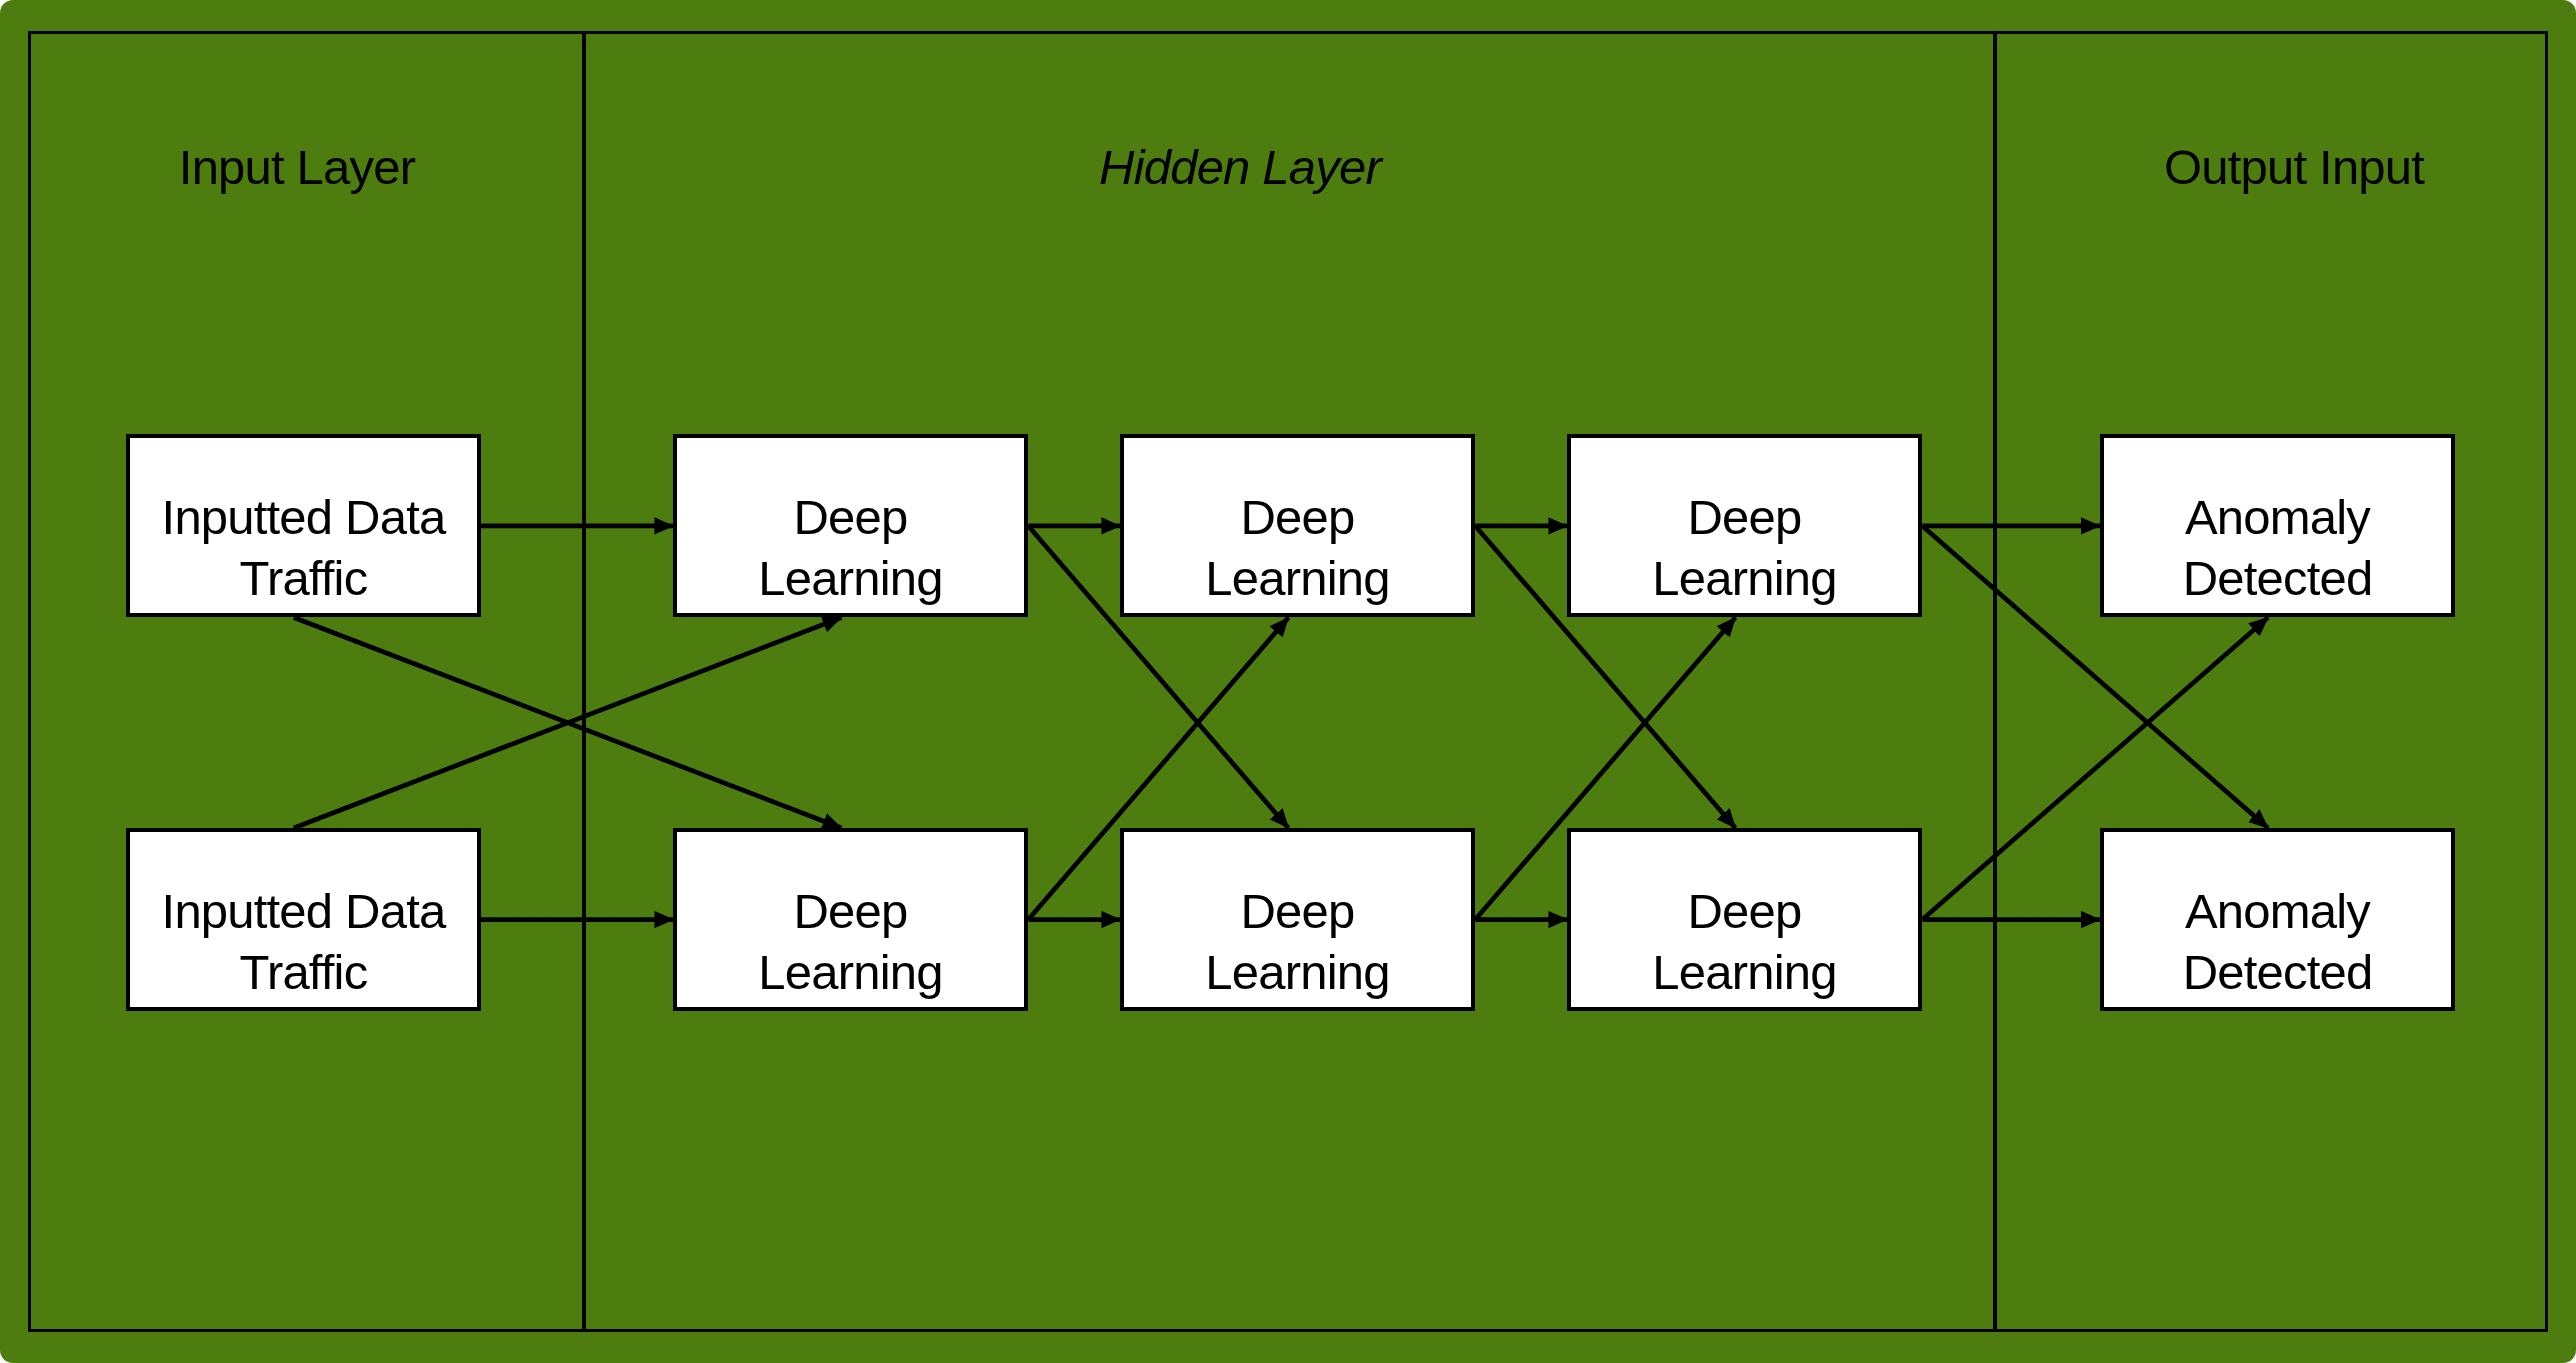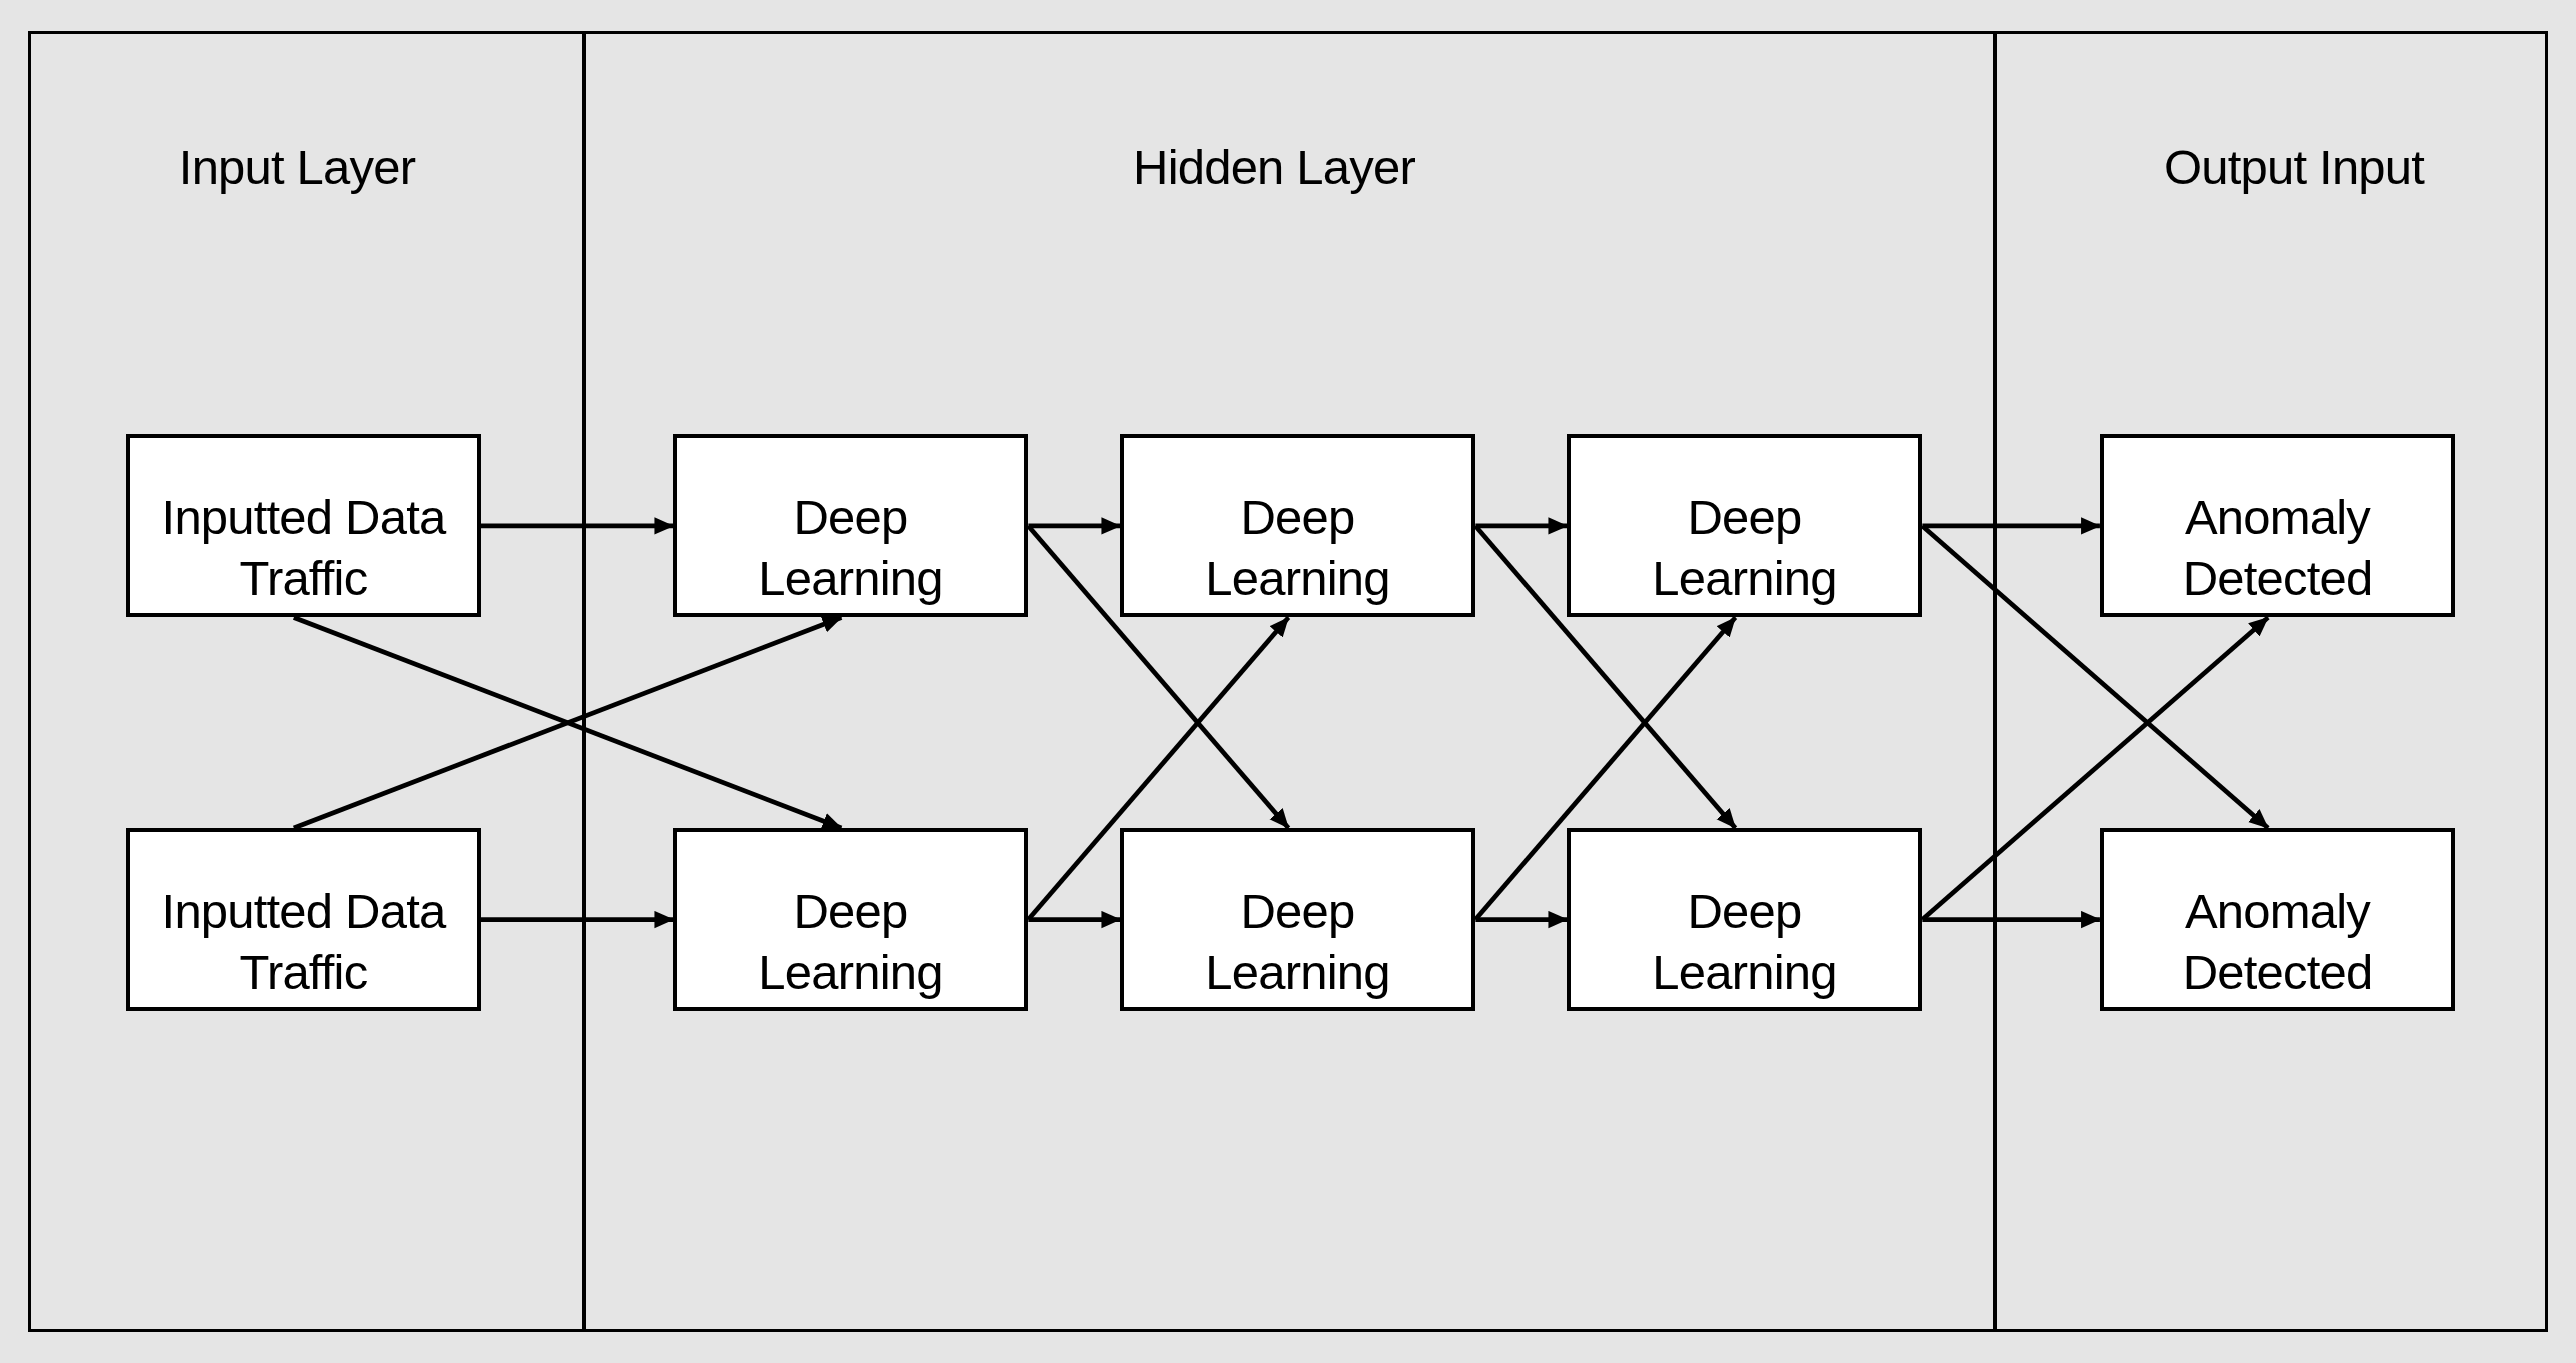--- a/index.html
+++ b/index.html
@@ -4,24 +4,25 @@
 <style>
   html, body {
     margin: 0;
     padding: 0;
     background: #ffffff;
   }
   .canvas {
     position: relative;
     width: 2576px;
     height: 1363px;
-    background: #e5e5e5;
+    background: #4d7c0f;
     font-family: "Liberation Sans", sans-serif;
     color: #000000;
     overflow: hidden;
+    border-radius: 13px;
   }
   .outer-border {
     position: absolute;
     border: 3.9px solid #000000;
     box-sizing: border-box;
     background: transparent;
   }
   .section-divider {
     position: absolute;
     width: 3.9px;
@@ -69,21 +70,21 @@
 <body>
 
 <div class="canvas">
 
   <div class="outer-border" style="left: 28px; top: 31px; width: 2520px; height: 1301px;"></div>
 
   <div class="section-divider" style="left: 582px; top: 31px; height: 1301px;"></div>
   <div class="section-divider" style="left: 1993px; top: 31px; height: 1301px;"></div>
 
   <div class="section-title" style="left: 297px; top: 167px;">Input Layer</div>
-  <div class="section-title" style="left: 1274px; top: 167px;">Hidden Layer</div>
+  <div class="section-title" style="left: 1240px; top: 167px; font-style: italic;">Hidden Layer</div>
   <div class="section-title" style="left: 2294px; top: 167px;">Output Input</div>
 
   <svg id="edge-layer" viewBox="0 0 3279 1735" xmlns="http://www.w3.org/2000/svg">
     <defs>
       <marker id="arrowhead" markerUnits="userSpaceOnUse" markerWidth="26" markerHeight="24" refX="24" refY="11" orient="auto">
         <path d="M0,0 L25,11 L0,22 Z" fill="#000000"></path>
       </marker>
     </defs>
   <line x1="612" y1="669.5" x2="857" y2="669.5" class="edge" marker-end="url(#arrowhead)"></line>
       <line x1="612" y1="1170.5" x2="857" y2="1170.5" class="edge" marker-end="url(#arrowhead)"></line>

